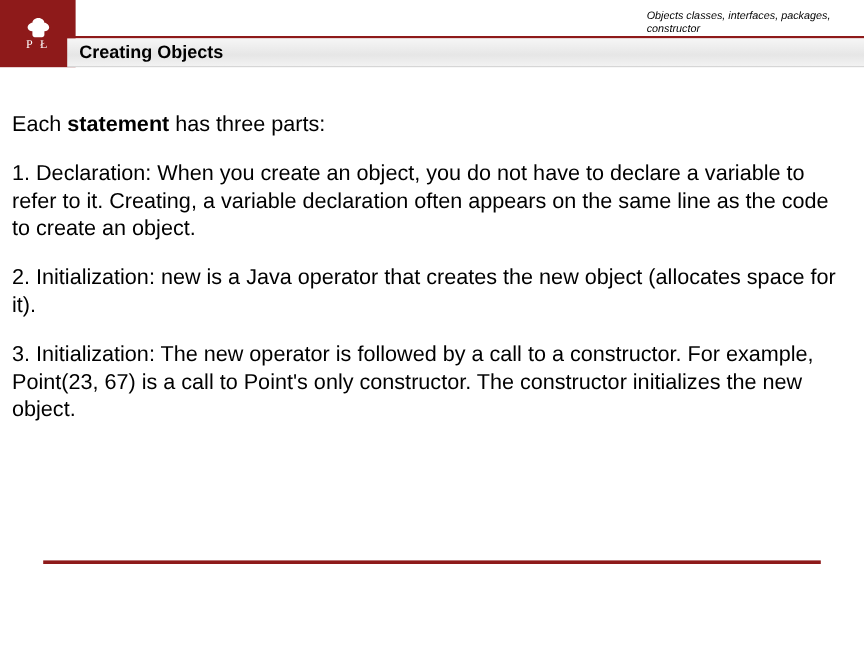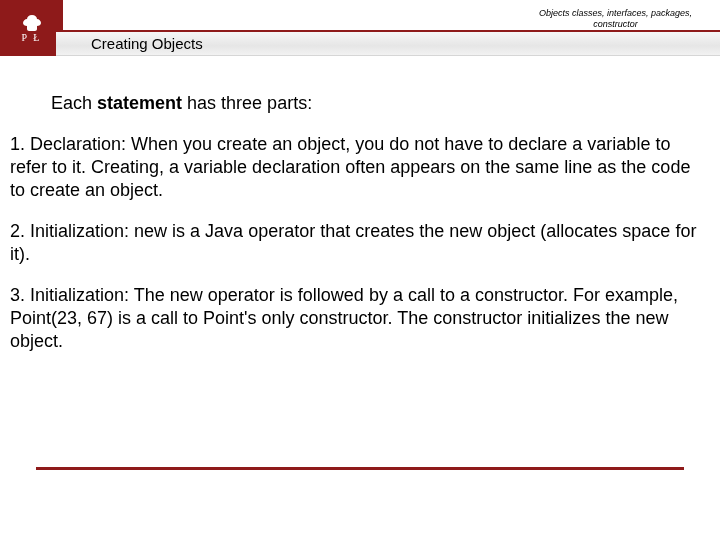--- a/index.html
+++ b/index.html
@@ -8,37 +8,37 @@
 
   .top-band { position: relative; height: 56px; }
   .logo-block {
     position: absolute; left: 0; top: 0; width: 63px; height: 56px;
     background: #8e1a1a; display: flex; align-items: center; justify-content: center;
   }
   .logo-inner { color: #fff; font-size: 10px; font-family: Georgia, serif; letter-spacing: 2px; text-align: center; }
   .logo-inner svg { display: block; margin: 0 auto; }
   .breadcrumb {
     position: absolute; right: 28px; top: 8px; font-size: 9px; font-style: italic;
-    text-align: center; line-height: 1.2; font-family: Arial, sans-serif;
+    text-align: left; line-height: 1.2; font-family: Arial, sans-serif;
   }
   .red-rule { position: absolute; left: 56px; right: 0; top: 30px; height: 2px; background: #8e1a1a; }
 
   .title-row {
     position: absolute; left: 56px; right: 0; top: 32px; height: 24px;
     background: linear-gradient(to bottom, #f6f6f6, #e6e6e6 60%, #f2f2f2);
     display: flex; align-items: center; padding-left: 10px;
     border-bottom: 1px solid #d6d6d6;
   }
-  .title-row span { font-weight: normal; font-size: 15px; font-family: Arial, sans-serif; margin-left: 25px; }
+  .title-row span { font-weight: bold; font-size: 15px; font-family: Arial, sans-serif; }
 
   .body {
     position: absolute; left: 10px; right: 22px; top: 92px;
     font-size: 18px; line-height: 1.28; font-family: Arial, sans-serif;
   }
-  .intro { margin-bottom: 18px; margin-left: 41px; }
+  .intro { margin-bottom: 18px; }
   .item { margin-bottom: 18px; }
   .num { display: inline; }
   .term { }
   .bold { font-weight: bold; }
 
   .footer-rule {
     position: absolute; left: 36px; right: 36px; bottom: 70px; height: 3px; background: #8e1a1a;
   }
 </style>
 </head>

